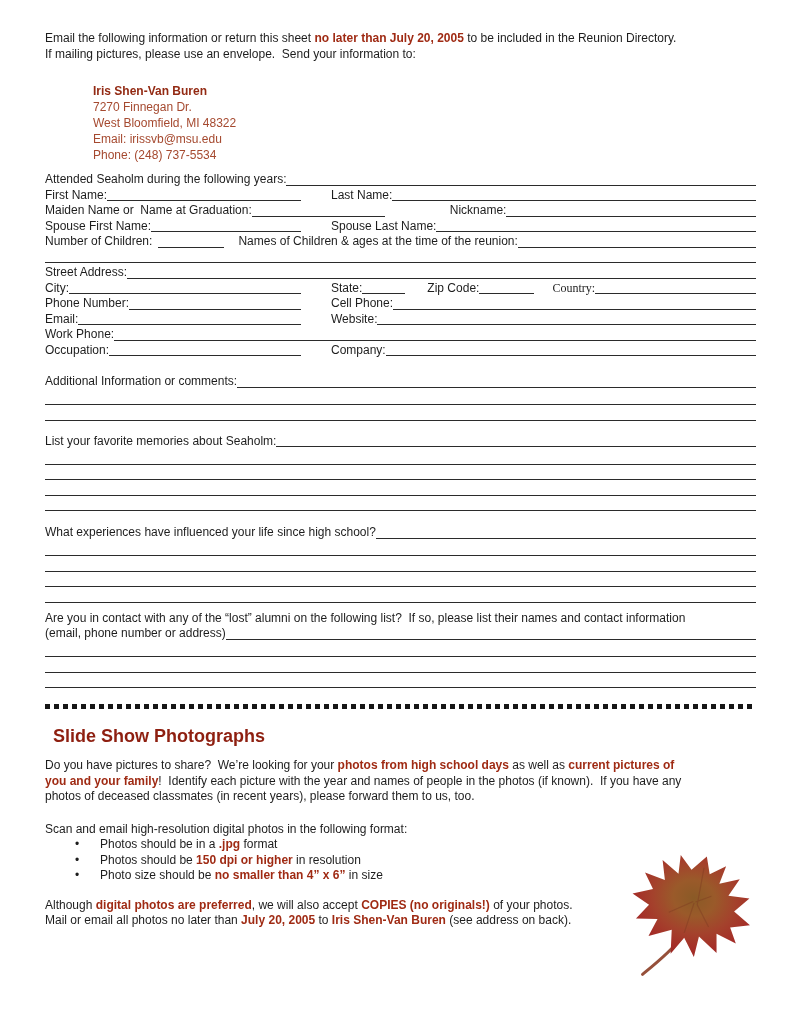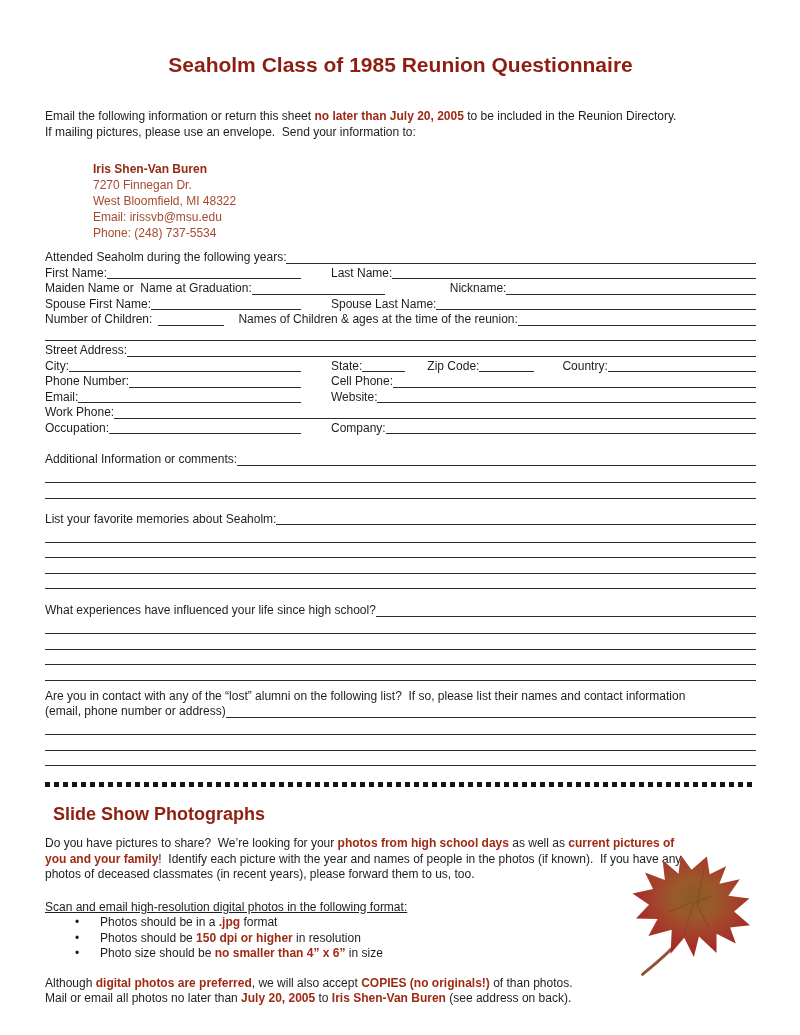--- a/index.html
+++ b/index.html
@@ -17,42 +17,41 @@
   .contact { margin:21px 0 0 48px; color:var(--contact,#a5492f); line-height:16px; }
   .cname { font-weight:bold; color:var(--contact_bold,#932a13); }
   .fsec { margin-top:9px; }
   .frow { display:flex; align-items:flex-end; height:15.5px; line-height:15.5px; }
   .lbl  { white-space:pre; }
   .ln   { border-bottom:1.4px solid var(--line,#2b2b2b); margin-bottom:2px; height:0; }
   .grow { flex:1 1 auto; }
   .col1 { display:flex; flex:0 0 286px; padding-right:30px; box-sizing:border-box; align-items:flex-end; }
   .w133 { flex:0 0 133px; } .w66 { flex:0 0 66px; } .w43 { flex:0 0 43px; } .w55 { flex:0 0 55px; }
   .ml21 { margin-left:21px;padding-left:44px; } .ml14 { margin-left:14px; } .ml6 { margin-left:6px; }
-  .ml11 { margin-left:22px; } .ml12 { margin-left:28px; }
+  .ml11 { margin-left:22px; } .ml12 { margin-left:18px;font-family:Liberation Serif, serif; }
   .bl   { height:14.5px; border-bottom:1.4px solid var(--line,#2b2b2b); } .mt12 { margin-top:8px; } .mt13 { margin-top:13px; }
-  .mt14 { margin-top:14px; } .mt16 { margin-top:16px; } .mt17 { margin-top:17px;text-decoration:underline; }
+  .mt14 { margin-top:14px; } .mt16 { margin-top:16px; } .mt17 { margin-top:17px; }
   .qtext { line-height:15.5px; white-space:pre; }
   .dots { height:5px; margin-top:16px;
           background-image:repeating-linear-gradient(to right,#161616 0 5px,transparent 5px 9px); }
   .h2 { margin:15px 0 0 8px; font-size:18px; font-weight:bold; color:var(--heading,#8e1f10); line-height:24px; }
   .para { margin-top:10px; }
   .pline { white-space:pre; line-height:15.5px; }
   .brow { display:flex; line-height:15.5px; }
   .bdot { width:25px; margin-left:30px; }
   .btext { white-space:pre; }
   .closing { margin-top:14px; }
   .leaf { position:absolute; top:850px; right:38px; width:142px; height:152px; }
 </style>
 </head>
 <body>
 
 <div class="page">
   <div class="inner">
 
-    <h1 class="title">Seaholm Class of 1985 Reunion Questionnaire</h1>
 
     <p class="intro">
         <span class="iline"><span>Email the following information or return this sheet </span><b class="red">no later than July 20, 2005</b><span> to be included in the Reunion Directory.</span></span>
         <span class="iline">If mailing pictures, please use an envelope.  Send your information to:</span>
       </p>
 
     <div class="contact">
       <div class="cname">Iris Shen-Van Buren</div>
       <div>7270 Finnegan Dr.</div>
       <div>West Bloomfield, MI 48322</div>
@@ -195,21 +194,21 @@
     <div class="brow">
         <span class="bdot">•</span>
         <span class="btext"><span>Photos should be </span><b class="red">150 dpi or higher</b><span> in resolution</span></span>
       </div>
     <div class="brow">
         <span class="bdot">•</span>
         <span class="btext"><span>Photo size should be </span><b class="red">no smaller than 4” x 6”</b><span> in size</span></span>
       </div>
 
     <div class="closing">
-        <div class="pline"><span>Although </span><b class="red">digital photos are preferred</b><span>, we will also accept </span><b class="red">COPIES (no originals!)</b><span> of than photos.</span></div>
+        <div class="pline"><span>Although </span><b class="red">digital photos are preferred</b><span>, we will also accept </span><b class="red">COPIES (no originals!)</b><span> of your photos.</span></div>
         <div class="pline"><span>Mail or email all photos no later than </span><b class="red">July 20, 2005</b><span> to </span><b class="red">Iris Shen-Van Buren</b><span> (see address on back).</span></div>
       </div>
 
   </div>
 
   <div class="leaf">
     <svg viewBox="0 0 120 130" width="142" height="152">
       <defs>
         <radialGradient id="lg" cx="0.5" cy="0.42" r="0.62">
           <stop offset="0" stop-color="#8a5a26"></stop>

